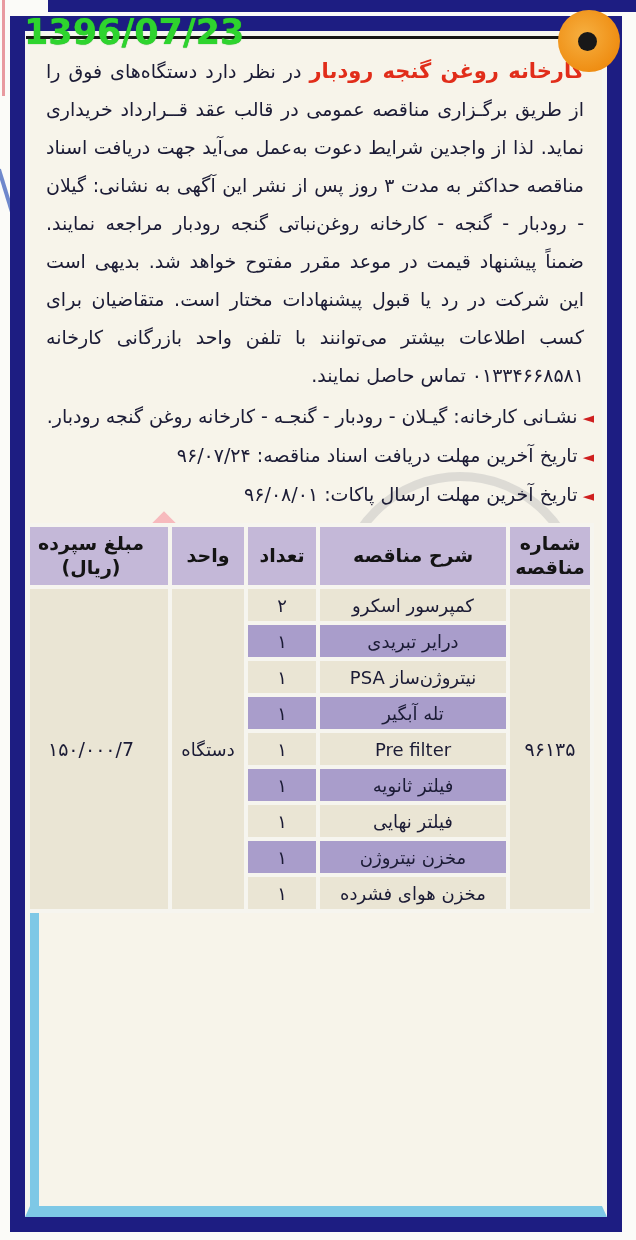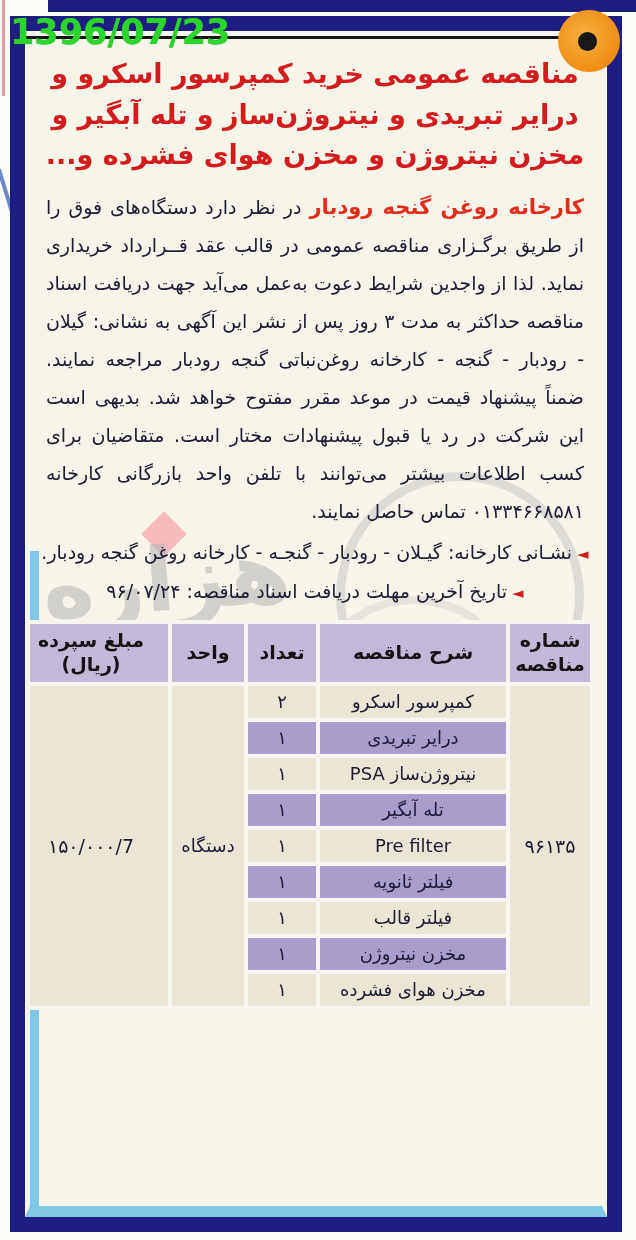--- a/index.html
+++ b/index.html
@@ -9,21 +9,21 @@
   
   .top-band{position:absolute;left:48px;top:0;width:588px;height:12px;background:#1d1d82;}
   .left-pink-line{position:absolute;left:2px;top:0;width:3px;height:96px;background:#e89aa0;}
   .left-blue-diagonal{position:absolute;left:6px;top:168px;width:4px;height:62px;background:#6f88cc;
                       transform:rotate(-17deg);}
   .pointer-line{position:absolute;left:26px;top:36px;width:552px;height:3px;background:#151515;z-index:6;}
   .pin-circle{position:absolute;left:558px;top:10px;width:62px;height:62px;border-radius:50%;
               background:radial-gradient(circle at 42% 42%,#f6b041,#ef8d12 72%,#d97a0c);z-index:7;}
   .pin-circle::after{content:"";position:absolute;left:20px;top:22px;width:19px;height:19px;
               border-radius:50%;background:#181818;}
-  .stamp-date{position:absolute;left:10px;top:12px;z-index:10;color:#2ed42e;font-weight:bold;
+  .stamp-date{position:absolute;left:24px;top:12px;z-index:10;color:#2ed42e;font-weight:bold;
               font-size:35px;letter-spacing:0;text-shadow:0 0 1px #18a018;}
 
   
   .frame{position:absolute;left:10px;top:16px;width:612px;height:1216px;box-sizing:border-box;
          border:15px solid #1d1d82;background:#f7f4ea;z-index:1;}
   .inner{position:relative;width:100%;height:100%;box-sizing:border-box;
          border-top:5px solid #f6f6f0;border-right:5px solid #f6f6f0;
          border-left:5px solid #f6f6f0;border-bottom:11px solid #7ec8e6;
          background:#f7f4ea;overflow:hidden;}
   .blue-left-strip{position:absolute;left:0;bottom:0;width:9px;height:56%;background:#7ec8e6;z-index:0;}
@@ -40,21 +40,21 @@
             border-radius:50%;opacity:.35;}
   .wm-diamond{position:absolute;left:118px;top:482px;width:32px;height:32px;background:#f7b6ba;
             transform:rotate(45deg);opacity:.95;}
 
   
   .content{position:relative;z-index:1;padding:8px 8px 0 6px;}
   .title{margin:0;padding:10px 4px 4px;text-align:center;color:#d31c1c;font-size:27px;
          font-weight:800;line-height:1.5;}
   .intro{margin:8px 10px 0;font-size:19px;line-height:38px;color:#1b1b35;text-align:justify;}
   .intro .lead{color:#e12d1a;font-weight:bold;font-size:21px;}
-  .bullets{list-style:none;margin:4px 0 0;padding:0;font-size:19px;line-height:37px;color:#1b1b35;text-align:center;}
+  .bullets{list-style:none;margin:4px 0 0;padding:0;font-size:19px;line-height:37px;color:#1b1b35;}
   .bullets .mk{color:#cf1f1f;font-size:15px;margin-left:5px;}
 
   
   table.tender{width:100%;margin-top:8px;border-collapse:separate;border-spacing:4px;
                background:#f6f5ef;table-layout:fixed;}
   .tender th{background:#c4b8d8;color:#141414;font-weight:bold;font-size:19px;height:58px;
              line-height:1.25;text-align:center;vertical-align:middle;padding:0 2px;}
   .tender td{background:#eae5d4;color:#1b1b35;font-size:18px;height:32px;text-align:center;
              vertical-align:middle;padding:0 2px;}
   .tender tbody tr:nth-child(even) td.alt{background:#a99dcb;}
@@ -82,27 +82,27 @@
       <div class="watermark">
         <div class="wm-ring1"></div>
         <div class="wm-ring2"></div>
         <div class="wm-diamond"></div>
         <div class="wm-brand">هزاره</div>
         <div class="wm-sub1">گستران</div>
         <div class="wm-sub2">ارتباط</div>
       </div>
 
       <div class="content">
-        <h1 class="title">مناقصه عمومی خرید کمپرسور اسکرو و درایر تبریدی و نیتروژن‌ساز و تله آبگیر و مخزن نیتروژن و مخزن هوای فشرده و...</h1>
 
         <p class="intro"><span class="lead">کارخانه روغن گنجه رودبار</span><span> در نظر دارد دستگاه‌های فوق را از طریق برگـزاری مناقصه عمومی در قالب عقد قــرارداد خریداری نماید. لذا از واجدین شرایط دعوت به‌عمل می‌آید جهت دریافت اسناد مناقصه حداکثر به مدت ۳ روز پس از نشر این آگهی به نشانی: گیلان - رودبار - گنجه - کارخانه روغن‌نباتی گنجه رودبار مراجعه نمایند. ضمناً پیشنهاد قیمت در موعد مقرر مفتوح خواهد شد. بدیهی است این شرکت در رد یا قبول پیشنهادات مختار است. متقاضیان برای کسب اطلاعات بیشتر می‌توانند با تلفن واحد بازرگانی کارخانه ۰۱۳۳۴۶۶۸۵۸۱ تماس حاصل نمایند.</span></p>
 
         <ul class="bullets">
           <li><span class="mk">◄</span><span>نشـانی کارخانه: گیـلان - رودبار - گنجـه - کارخانه روغن گنجه رودبار.</span></li>
           <li><span class="mk">◄</span><span>تاریخ آخرین مهلت دریافت اسناد مناقصه: ۹۶/۰۷/۲۴</span></li>
+          <li><span class="mk">◄</span><span>تاریخ آخرین مهلت ارسال پاکات: ۹۶/۰۸/۰۱</span></li>
         </ul>
 
         <table class="tender">
           <thead>
             <tr>
               <th class="col-number">شماره مناقصه</th>
               <th class="col-desc">شرح مناقصه</th>
               <th class="col-qty">تعداد</th>
               <th class="col-unit">واحد</th>
               <th class="col-deposit">مبلغ سپرده (ریال)</th>
@@ -130,21 +130,21 @@
             </tr>
             <tr>
               <td class="alt">Pre filter</td>
               <td class="alt">۱</td>
             </tr>
             <tr>
               <td class="alt">فیلتر ثانویه</td>
               <td class="alt">۱</td>
             </tr>
             <tr>
-              <td class="alt">فیلتر قالب</td>
+              <td class="alt">فیلتر نهایی</td>
               <td class="alt">۱</td>
             </tr>
             <tr>
               <td class="alt">مخزن نیتروژن</td>
               <td class="alt">۱</td>
             </tr>
             <tr>
               <td class="alt">مخزن هوای فشرده</td>
               <td class="alt">۱</td>
             </tr>

